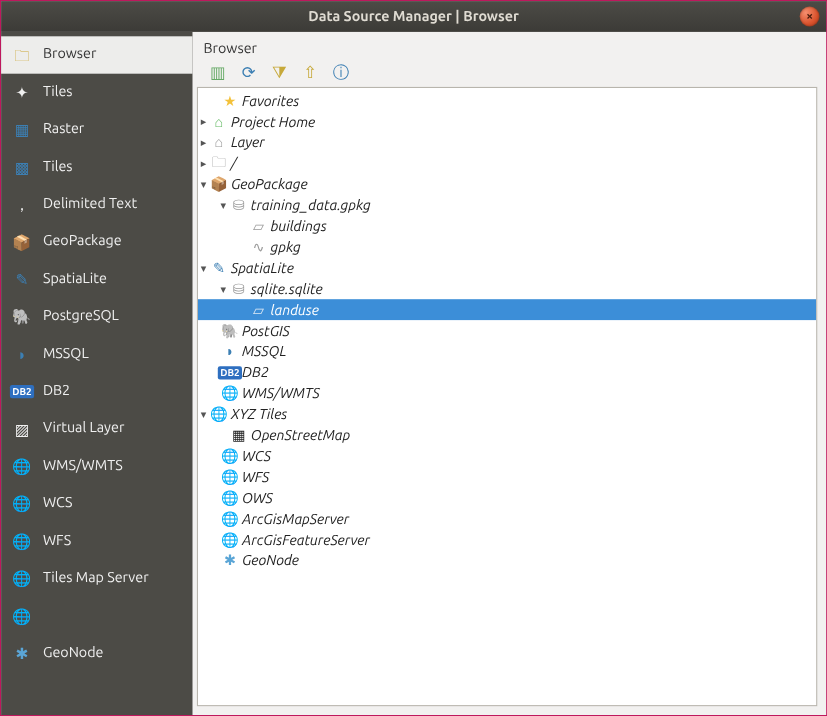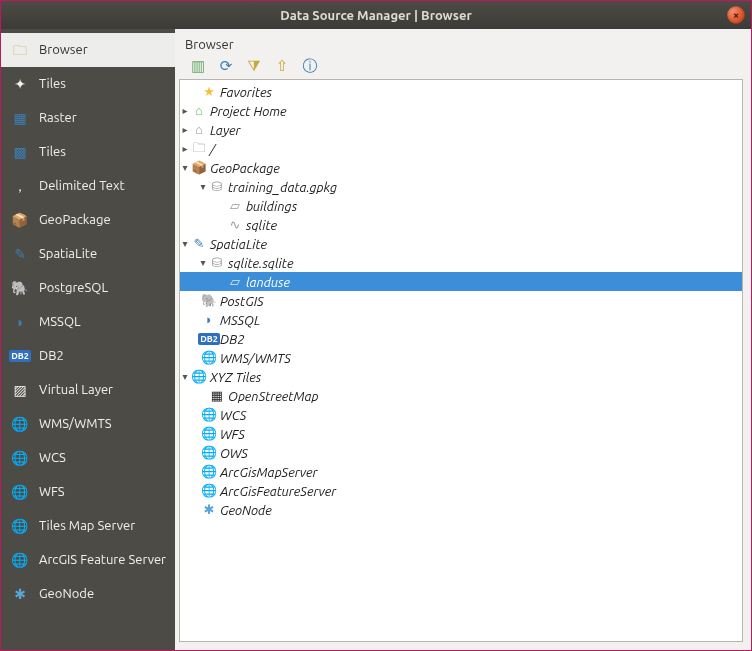--- a/index.html
+++ b/index.html
@@ -221,21 +221,20 @@
       <div class="sidebar-item">
         <span class="icon-box globe-icon">🌐</span>
         <span>WFS</span>
       </div>
       <div class="sidebar-item">
         <span class="icon-box globe-icon">🌐</span>
         <span>Tiles Map Server</span>
       </div>
       <div class="sidebar-item">
         <span class="icon-box globe-icon">🌐</span>
-        <span>ArcGIS Feature Server</span>
       </div>
       <div class="sidebar-item">
         <span class="icon-box snow">✱</span>
         <span>GeoNode</span>
       </div>
     </div>
 
     <div class="main">
       <div class="main-title">Browser</div>
       <div class="toolbar">
@@ -280,21 +279,21 @@
               <span class="label">training_data.gpkg</span>
             </div>
           <div class="node">
               <span class="indent" style="width:46px"></span>
               <span class="nicon grey">▱</span>
               <span class="label">buildings</span>
             </div>
           <div class="node">
               <span class="indent" style="width:46px"></span>
               <span class="nicon grey">∿</span>
-              <span class="label">sqlite</span>
+              <span class="label">gpkg</span>
             </div>
           <div class="node">
               <span class="twisty">▾</span>
               <span class="nicon feather">✎</span>
               <span class="label">SpatiaLite</span>
             </div>
           <div class="node">
               <span class="indent" style="width:18px"></span>
               <span class="twisty">▾</span>
               <span class="nicon grey">⛁</span>

